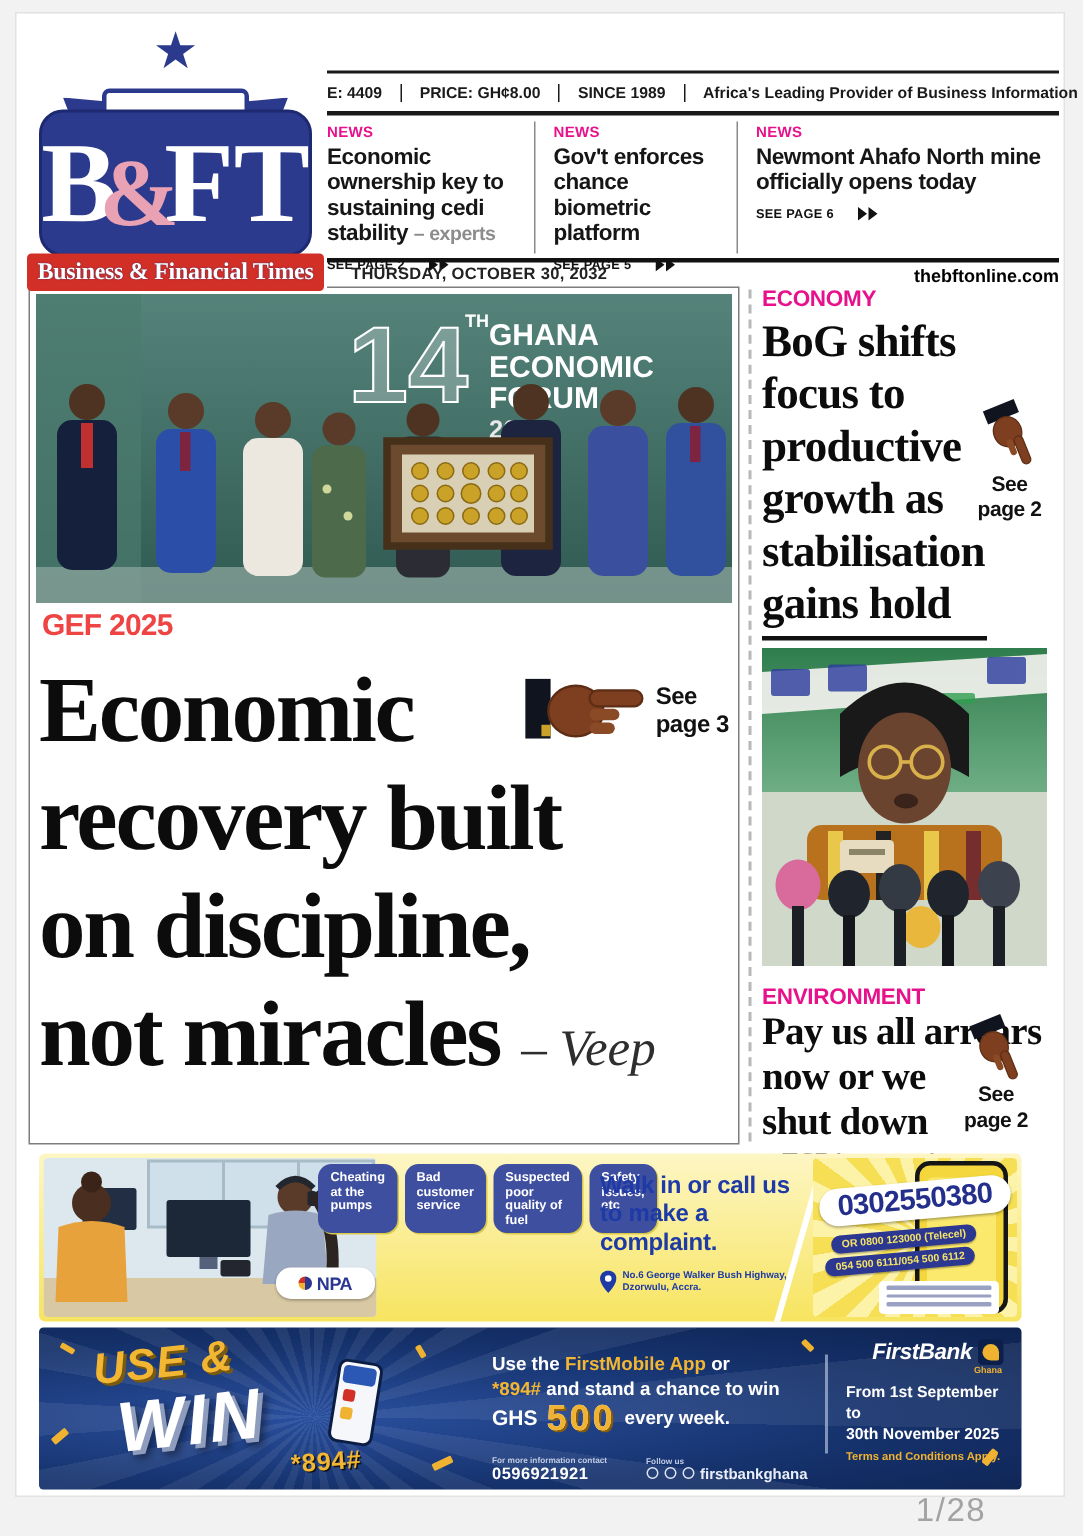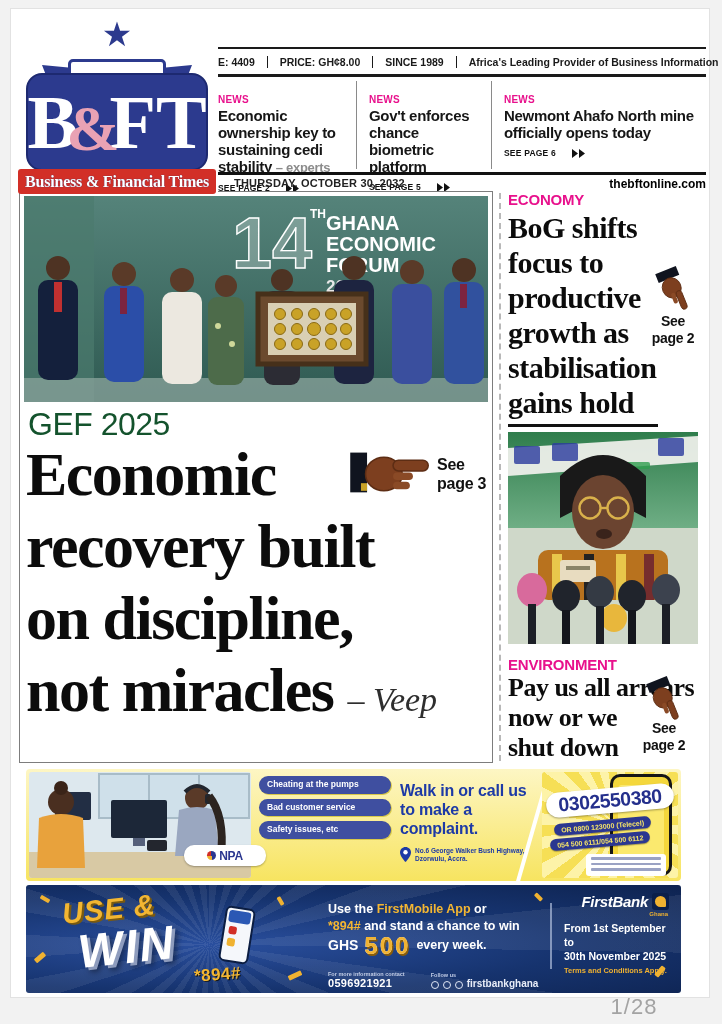--- a/index.html
+++ b/index.html
@@ -9,21 +9,21 @@
   .abs { position:absolute; }
 
   
   .topbar { left:195px; top:38px; width:500px; height:30px; border-top:2px solid #1a1a1a; border-bottom:3px solid #1a1a1a; display:flex; align-items:center; justify-content:center; }
   .topbar span { font-size:10.5px; font-weight:bold; color:#1a1a1a; padding:0 12px; border-right:1.5px solid #1a1a1a; white-space:nowrap; }
   .topbar span:last-child { border-right:none; }
 
   .briefs { left:195px; top:72px; width:500px; height:88px; display:flex; }
   .brief { padding:2px 10px 0 12px; }
   .brief + .brief { border-left:1.5px solid #8a8a8a; }
-  .brief .kicker { color:#e8118c; font-size:10px; font-weight:bold; letter-spacing:.2px;margin-top:11px; }
+  .brief .kicker { color:#e8118c; font-size:10px; font-weight:bold; letter-spacing:.2px; }
   .brief .title { font-size:15px; font-weight:bold; color:#161616; line-height:17px; margin-top:2px; letter-spacing:-.3px; }
   .brief .suffix { color:#8c8c8c; font-weight:bold; font-size:13px; }
   .pageref { display:flex; align-items:center; gap:16px; margin-top:7px; }
   .pageref .txt { font-size:8.5px; font-weight:bold; color:#111; letter-spacing:.2px; }
   .chev { display:inline-block; width:14px; height:9px; }
   .b1 { width:150px; } .b2 { width:135px; } .b3 { width:215px; }
 
   .daterule { left:195px; top:163px; width:500px; height:3px; background:#111; }
   .dateline { left:195px; top:168px; width:500px; display:flex; justify-content:space-between; }
   .dateline .date { font-size:11px; font-weight:bold; color:#222; padding-left:28px; letter-spacing:.2px;}
@@ -38,21 +38,21 @@
   .ribbon-box { left:52px; top:38px; width:98px; height:32px; background:#fff; border:3px solid #2c3a8e; border-radius:5px; }
   .logo-box { left:10px; top:52px; width:182px; height:98px; background:#2c3a8e; border:2px solid #1d2970; border-radius:16px; display:flex; align-items:center; justify-content:center; }
   .logo-box .b, .logo-box .ft { font-family:"Liberation Serif", serif; font-weight:bold; color:#fff; font-size:76px; line-height:76px; }
   .logo-box .amp { font-family:"Liberation Serif", serif; font-weight:bold; color:#e9a2b4; font-size:64px; line-height:64px; margin:14px -10px 0 -12px; z-index:2; }
   .logo-banner { left:2px; top:148px; width:198px; height:25px; background:#d22f27; border-radius:3px; display:flex; align-items:center; justify-content:center; }
   .logo-banner span { font-family:"Liberation Serif", serif; font-weight:bold; color:#ffffff; font-size:16px; letter-spacing:-.2px; text-shadow:0 0 1px #27337a; white-space:nowrap; }
 
   
   .leadbox { left:8px; top:182px; width:474px; height:572px; border:1.5px solid #7d7d7d; background:#fff; }
   .leadphoto { left:4px; top:4px; width:464px; height:206px; }
-  .lead-kicker { left:8px; top:214px; font-size:32px; font-weight:400; color:#14532d; letter-spacing:-.5px; }
+  .lead-kicker { left:8px; top:214px; font-size:20px; font-weight:700; color:#ef4444; letter-spacing:-.5px; }
   .lead-headline { left:6px; top:246px; width:462px; font-family:"Liberation Serif", serif; font-weight:bold; color:#0c0c0c; font-size:62px; line-height:72px; letter-spacing:-1.5px; }
   .lead-headline .attr { font-family:"Liberation Serif", serif; font-style:italic; font-weight:normal; font-size:34px; color:#2e2e2e; letter-spacing:0; }
   .see-float { right:2px; top:10px; display:flex; align-items:center; gap:5px; }
   .see-txt { font-family:"Liberation Sans", sans-serif; font-size:16px; font-weight:bold; color:#111; line-height:19px; letter-spacing:-.3px; }
   .hand { display:inline-block; }
 
   .dashdiv { left:488px; top:184px; height:568px; border-left:2px dashed #b8b8b8; }
 
   
   .rcol { left:497px; top:182px; width:196px; }
@@ -64,24 +64,24 @@
   .rphoto { width:190px; height:212px; margin-top:5px; display:block; }
   .env { position:relative; margin-top:12px; }
   .env-lines { font-family:"Liberation Serif", serif; font-weight:bold; font-size:26px; line-height:30px; color:#0c0c0c; letter-spacing:-.5px; }
   .env-attr { font-family:"Liberation Serif", serif; font-style:italic; font-size:20px; color:#222; margin-top:2px; }
   .env-see { position:absolute; right:10px; top:30px; width:60px; text-align:center; }
   .env-see .see-txt { font-size:14px; line-height:17px; }
 
   
   .npa { left:15px; top:760px; width:655px; height:112px; background:linear-gradient(180deg,#fdf6c4,#f7e460); border-radius:4px; overflow:hidden; }
   .npa-photo { left:3px; top:3px; width:222px; height:106px; border-radius:3px; }
-  .npa-badge { left:158px; top:76px; width:82px; height:21px; background:#fff; border-radius:10px; display:flex; align-items:center; justify-content:center; gap:3px; box-shadow:0 1px 2px rgba(0,0,0,.3); }
+  .npa-badge { left:158px; top:76px; width:66px; height:21px; background:#fff; border-radius:10px; display:flex; align-items:center; justify-content:center; gap:3px; box-shadow:0 1px 2px rgba(0,0,0,.3); }
   .npa-badge .dot { width:9px; height:9px; border-radius:50%; background:conic-gradient(#2b3790 0 50%, #f0b231 50% 75%, #d22f27 75% 100%); }
   .npa-badge .txt { font-size:12px; font-weight:900; color:#2b3790; letter-spacing:-.3px; }
-  .npa-pills { left:233px; top:7px; width:132px; display:flex; flex-direction:column; gap:5px;justify-content:center; }
+  .npa-pills { left:233px; top:7px; width:132px; display:flex; flex-direction:row; gap:5px;justify-content:center; }
   .pill { background:#3f4fa0; color:#fff; font-size:8.5px; font-weight:bold; padding:4px 8px; border-radius:9px; line-height:9.5px; box-shadow:1px 1px 0 #d9c94a; }
   .npa-cta { left:374px; top:12px; width:128px; font-size:16px; font-weight:900; color:#1d3aa6; line-height:19px; letter-spacing:-.2px; }
   .npa-addr { left:374px; top:78px; display:flex; gap:4px; align-items:flex-start; }
   .npa-addr .atxt { font-size:6.5px; font-weight:bold; color:#1d3aa6; line-height:8px; }
   .npa-slash { left:505px; top:2px; width:4px; height:116px; background:#fff; transform:rotate(16deg); }
   .npa-right { left:516px; top:3px; width:136px; height:106px; background:repeating-conic-gradient(from 0deg at 55% 50%, #fdf3a8 0 9deg, #f6df55 9deg 18deg); border-radius:3px; overflow:hidden; }
   .npa-phone { right:6px; top:2px; width:62px; height:102px; background:#f4d73c; border:3px solid #161616; border-radius:10px; }
   .npa-phone .scr { position:absolute; left:5px; top:8px; right:5px; bottom:8px; background:#fbe96e; border-radius:4px; }
   .npa-num { left:4px; top:16px; width:128px; height:25px; background:#fff; border-radius:13px; transform:rotate(-5deg); display:flex; align-items:center; justify-content:center; font-size:19.5px; font-weight:900; color:#242f8c; letter-spacing:-.5px; box-shadow:0 1px 2px rgba(0,0,0,.35); }
   .npa-alt { background:#2b3790; color:#f5e468; font-size:7px; font-weight:bold; border-radius:8px; padding:2.5px 7px; transform:rotate(-5deg); white-space:nowrap; box-shadow:0 1px 1px rgba(0,0,0,.3); }
@@ -101,21 +101,21 @@
   .fb-phone .r2 { position:absolute; left:4px; top:30px; width:8px; height:8px; background:#f0b231; border-radius:2px; }
   .fb-ussd-big { left:168px; top:80px; font-size:17px; font-weight:900; color:#f3b632; transform:rotate(-4deg); text-shadow:1px 1px 0 #111; letter-spacing:.5px; }
   .fb-copy { left:302px; top:16px; width:205px; font-size:12.5px; font-weight:bold; color:#fff; line-height:17px; }
   .fb-copy .au { color:#f3b632; }
   .fb-amt-row { display:flex; align-items:center; gap:6px; margin-top:2px; }
   .fb-ghs { font-size:14px; font-weight:900; color:#fff; }
   .fb-500 { font-size:24px; font-weight:900; color:#f0b231; text-shadow:0 0 0 #fff, 1.5px 1.5px 0 #8a5d0a; letter-spacing:2px; }
   .fb-contact { left:302px; top:86px; display:flex; gap:26px; align-items:flex-end; }
   .fb-lab { font-size:5.5px; color:#c2cde6; font-weight:bold; }
   .fb-num { font-size:11px; font-weight:900; color:#fff; letter-spacing:.3px; }
-  .fb-social { display:flex; gap:4px; align-items:flex-end; }
+  .fb-social { display:flex; gap:4px; align-items:flex-start; }
   .fb-social i { width:8px; height:8px; border:1px solid #dfe6f5; border-radius:50%; display:inline-block; }
   .fb-handle { font-size:10px; font-weight:bold; color:#e8edf8; }
   .fb-div { left:524px; top:18px; width:2px; height:66px; background:#b9c6e2; opacity:.65; }
   .fb-right { left:538px; top:36px; width:112px; }
   .fb-period { font-size:10.5px; font-weight:900; color:#fff; line-height:14px; }
   .fb-terms { font-size:7.5px; font-weight:900; color:#f0b231; margin-top:3px; }
   .fb-logo { right:12px; top:8px; display:flex; align-items:center; gap:4px; }
   .fb-brand { font-size:15px; font-weight:900; font-style:italic; color:#fff; letter-spacing:-.3px; }
   .fb-ele { width:17px; height:17px; background:#0b1f4a; border-radius:3px; position:relative; overflow:hidden; }
   .fb-ele::after { content:""; position:absolute; left:3px; top:3px; width:11px; height:11px; background:#f0b231; border-radius:50% 50% 10% 50%; }
@@ -411,20 +411,21 @@
       <path d="M150 38 Q168 32 186 38 L190 84 L146 84 Z" fill="#9aa7c0"></path>
       <path d="M180 24 Q196 44 192 84" fill="none" stroke="#2c2420" stroke-width="8"></path>
     </svg>
     <div class="abs npa-badge">
       <span class="dot"></span>
       <span class="txt">NPA</span>
     </div>
     <div class="abs npa-pills">
       <div class="pill">Cheating at the pumps</div>
       <div class="pill">Bad customer service</div>
+      <div class="pill">Suspected poor quality of fuel</div>
       <div class="pill">Safety issues, etc</div>
     </div>
     <div class="abs npa-cta">Walk in or call us to make a complaint.</div>
     <div class="abs npa-addr">
       <svg width="11" height="15" viewBox="0 0 11 15">
         <path d="M5.5 0 C8.5 0 11 2.4 11 5.4 C11 9.4 5.5 15 5.5 15 C5.5 15 0 9.4 0 5.4 C0 2.4 2.5 0 5.5 0 Z" fill="#1d3aa6"></path>
         <circle cx="5.5" cy="5.3" r="2.2" fill="#fff"></circle>
       </svg>
       <div class="atxt">
         <div>No.6 George Walker Bush Highway,</div>

